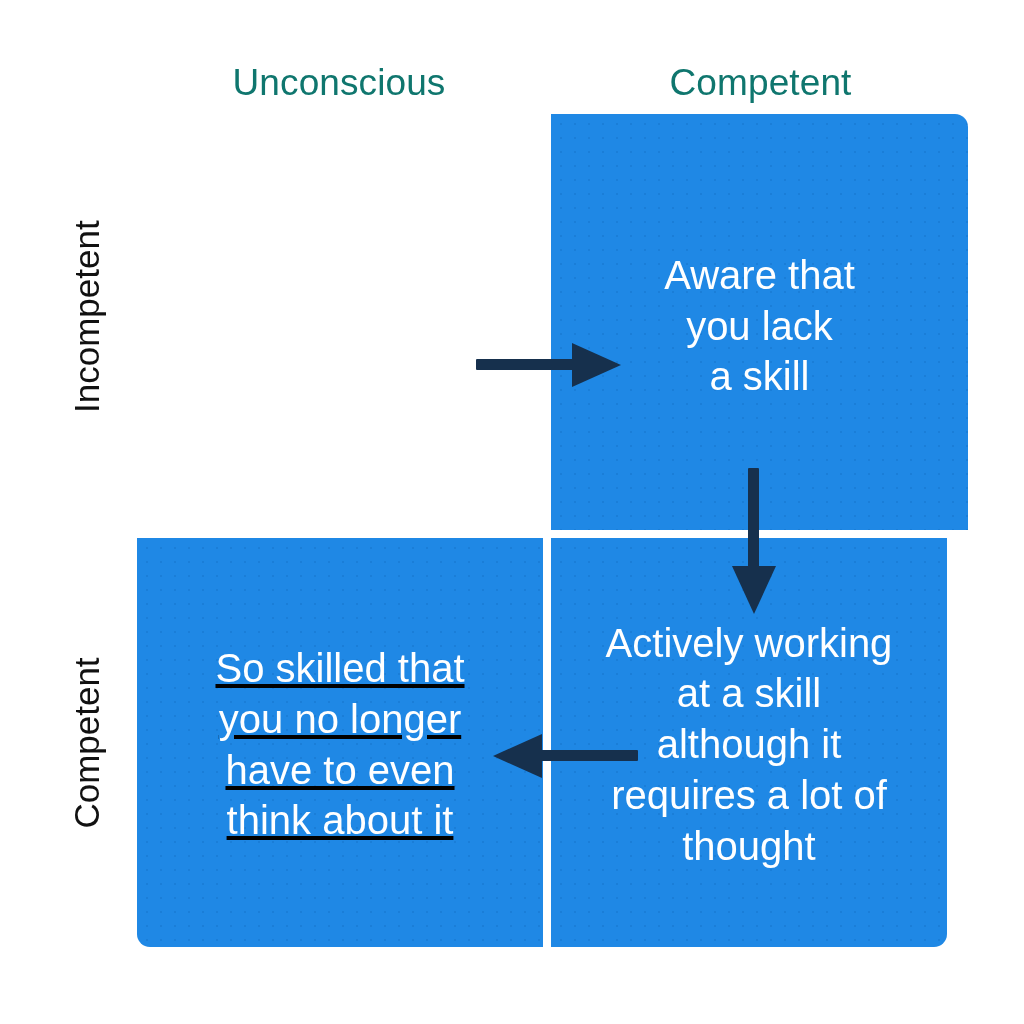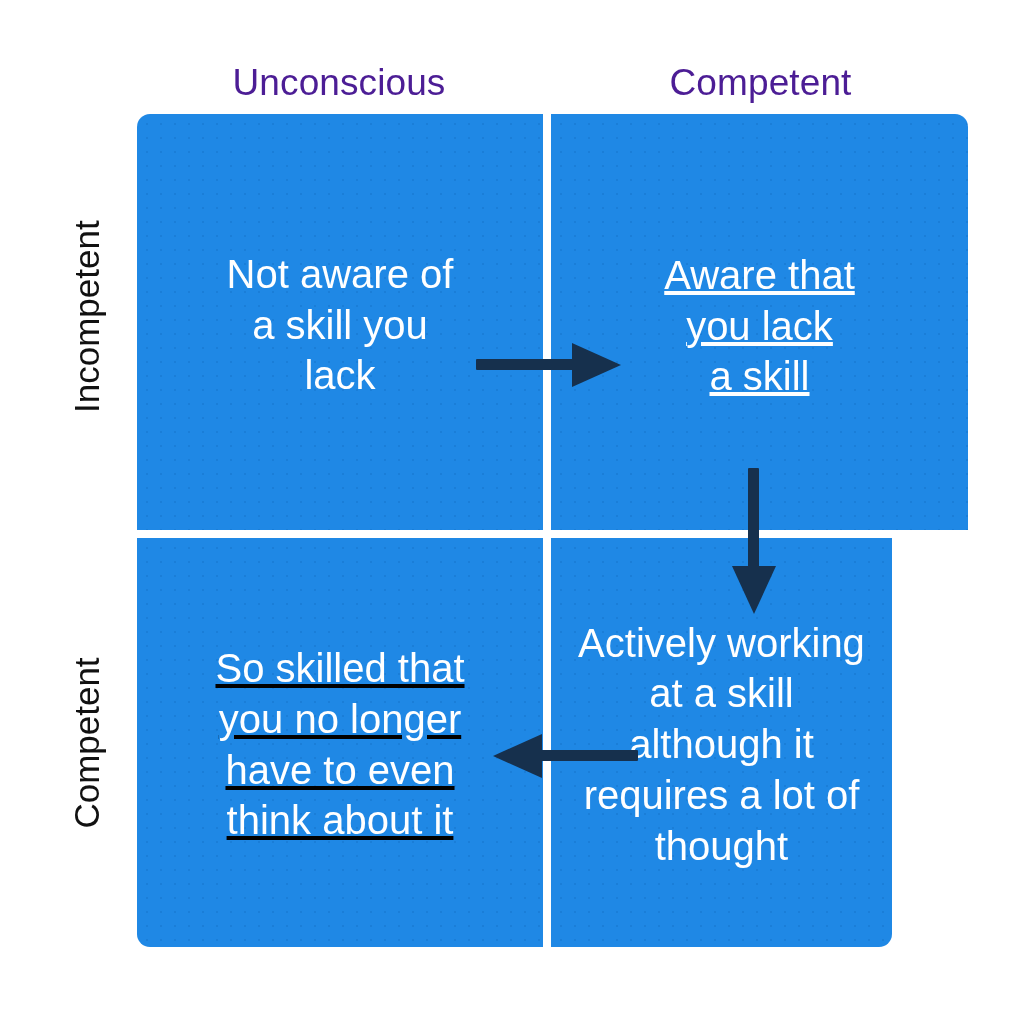--- a/index.html
+++ b/index.html
@@ -23,21 +23,21 @@
   }
 
   
   .col-header {
     position: absolute;
     top: 60px;
     height: 46px;
     line-height: 46px;
     font-size: 37px;
     font-weight: 400;
-    color: #4c1d95;
+    color: #0f766e;
     text-align: center;
     letter-spacing: 0.1px;
     white-space: nowrap;
   }
   #col-header-unconscious { left: 137px; width: 404px; }
   #col-header-conscious   { left: 553px; width: 415px; }
 
   
   .row-header {
     position: absolute;
@@ -92,38 +92,38 @@
     border-top-right-radius: 13px;
   }
   #quadrant-unconscious-competent {
     left: 0px;   top: 424px;
     width: 406px; height: 409px;
     border-bottom-left-radius: 13px;
     text-decoration: underline;
   }
   #quadrant-conscious-competent {
     left: 414px; top: 424px;
-    width: 341px; height: 409px;
+    width: 396px; height: 409px;
     border-bottom-right-radius: 13px;
   }
 
   .quadrant-text {
     color: #ffffff;
     font-size: 40px;
     line-height: 1.27;
     font-weight: 500;
     text-align: center;
     white-space: pre-line;
     padding: 0 16px;
     position: relative;
     z-index: 2;
   }
 
   #quadrant-text-unconscious-incompetent { margin-top: 6px; }
-  #quadrant-text-conscious-incompetent   { margin-top: 8px; text-decoration: underline; }
+  #quadrant-text-conscious-incompetent   { margin-top: 8px; }
   #quadrant-text-unconscious-competent   { margin-top: 4px; }
   #quadrant-text-conscious-competent     { margin-top: 4px; }
 
   
   .arrow {
     position: absolute;
     z-index: 6;
     pointer-events: none;
   }
   #arrow-right-top  { left: 476px; top: 338px; }
@@ -136,25 +136,20 @@
 <div id="matrix-root">
 
   <div class="col-header" id="col-header-unconscious">Unconscious</div>
   <div class="col-header" id="col-header-conscious">Competent</div>
 
   <div class="row-header" id="row-header-incompetent">Incompetent</div>
   <div class="row-header" id="row-header-competent">Competent</div>
 
   <div id="quadrant-grid">
 
-    <div class="quadrant" id="quadrant-unconscious-incompetent">
-      <div class="quadrant-text" id="quadrant-text-unconscious-incompetent">Not aware of
-a skill you
-lack</div>
-    </div>
 
     <div class="quadrant" id="quadrant-conscious-incompetent">
       <div class="quadrant-text" id="quadrant-text-conscious-incompetent">Aware that
 you lack
 a skill</div>
     </div>
 
     <div class="quadrant" id="quadrant-unconscious-competent">
       <div class="quadrant-text" id="quadrant-text-unconscious-competent">So skilled that
 you no longer

